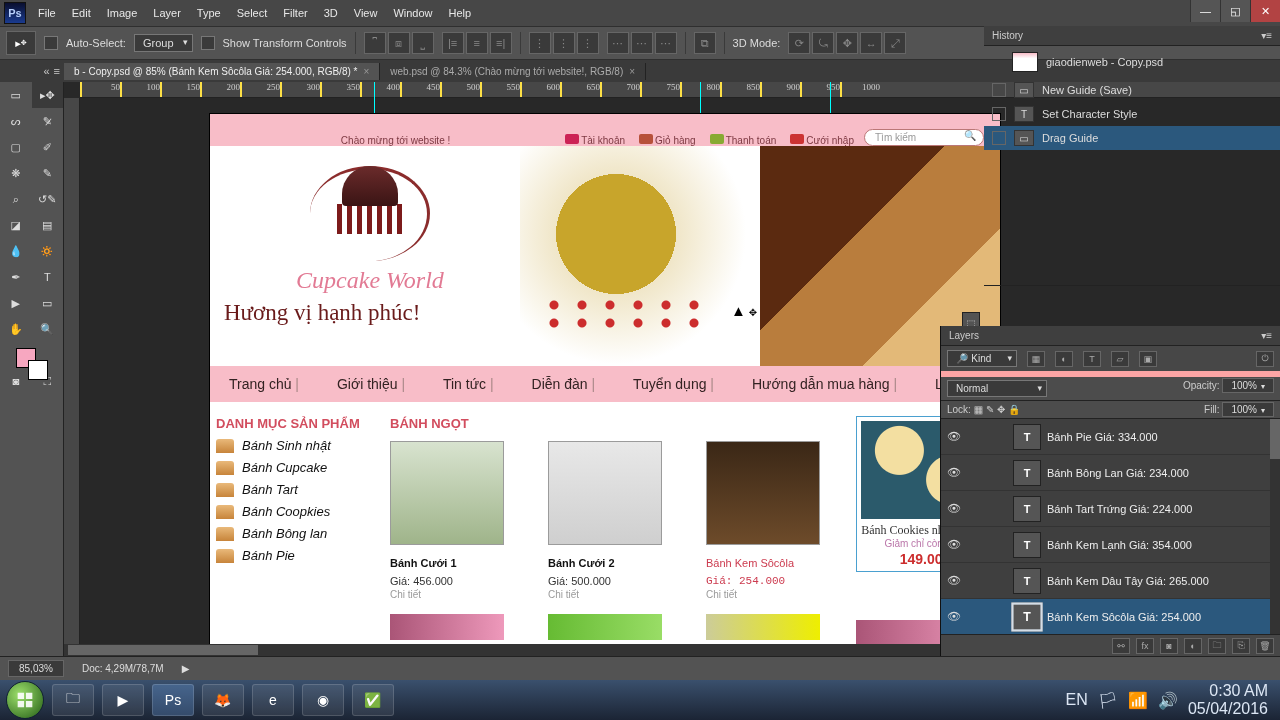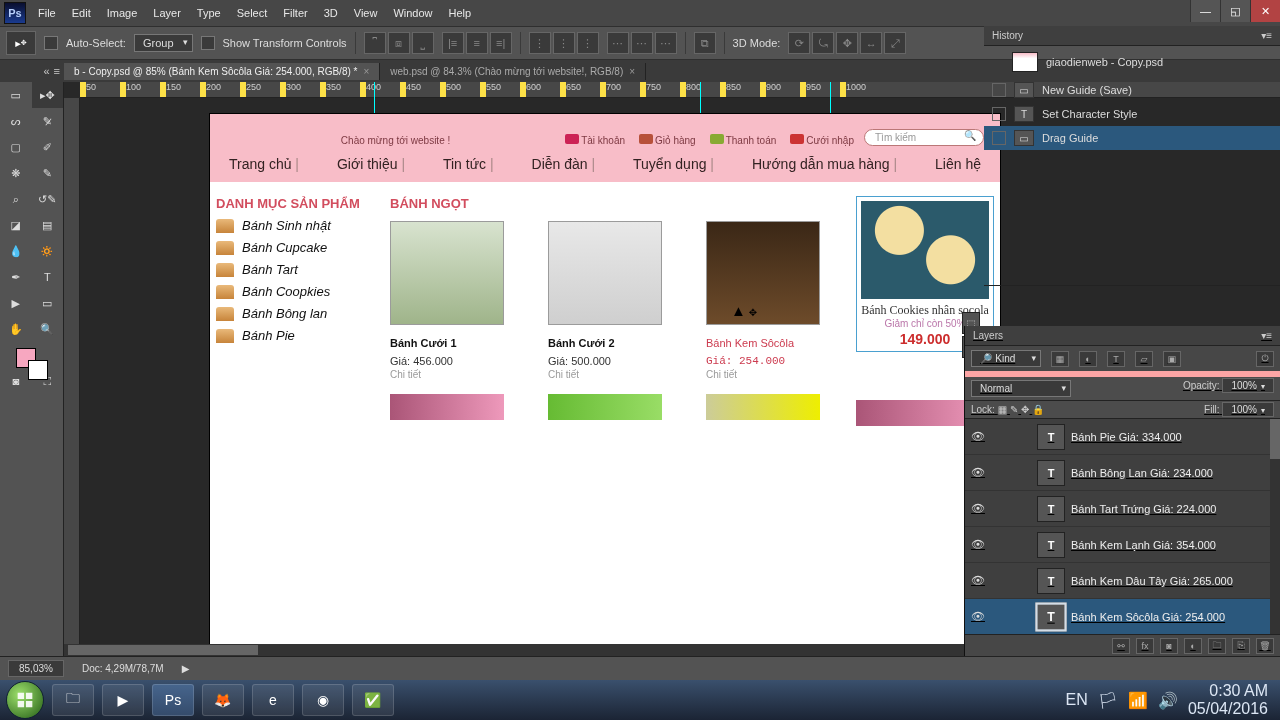--- a/index.html
+++ b/index.html
@@ -36,21 +36,21 @@
 .main { display: flex; height: calc(100% - 26px - 34px - 22px - 24px - 40px); }
 .toolbox { width: 64px; background: #535353; border-right: 1px solid #222; display: grid; grid-template-columns: 1fr 1fr; grid-auto-rows: 26px; }
 .toolbox .t { display: flex; align-items: center; justify-content: center; color: #ddd; border: 1px solid transparent; }
 .toolbox .t.sel { background: #3a3a3a; }
 .color-swatches { grid-column: 1 / 3; height: 42px; display: flex; align-items: center; justify-content: center; position: relative; }
 .fg { width: 20px; height: 20px; background: #f7a7c0; border: 1px solid #000; position: absolute; left: 16px; top: 6px; }
 .bgc { width: 20px; height: 20px; background: #fff; border: 1px solid #000; position: absolute; left: 28px; top: 18px; }
 
 .canvas-wrap { flex: 1; background: #282828; position: relative; overflow: hidden; }
 .ruler-h { position: absolute; left: 16px; right: 0; top: 0; height: 16px; background: #474747; color: #cfcfcf; font-size: 9px; display: flex; border-bottom: 1px solid #222; }
-.ruler-h span { width: 40px; text-align: left; border-left: 6px solid #fde047; }
+.ruler-h span { width: 40px; text-align: right; border-left: 2px solid #fde047; font-family: Liberation Serif, serif; }
 .ruler-v { position: absolute; left: 0; top: 16px; bottom: 0; width: 16px; background: #474747; border-right: 1px solid #222; }
 .canvas { position: absolute; left: 146px; top: 32px; width: 790px; height: 548px; background: #fff; box-shadow: 0 0 0 1px #000; }
 
 
 .topbar { background: #f8bdc8; height: 32px; display: flex; align-items: flex-end; font-size: 10px; color: #7d3942; padding: 0 16px; }
 .topbar-left { flex: 1; text-align: center; }
 .topbar-links { display: flex; gap: 14px; align-items: center; margin-right: 10px; }
 .tb-ico { width: 14px; height: 10px; background: #c25; display: inline-block; border-radius: 2px; margin-right: 2px; }
 .search-pill { background: #fff; border: 1px solid #b77; border-radius: 14px; padding: 2px 24px 2px 10px; color: #999; position: relative; width: 120px; }
 .search-pill::after { content: "🔍"; position: absolute; right: 6px; top: 0; color: #999; }
@@ -144,21 +144,21 @@
 
 .taskbar { height: 40px; background: linear-gradient(#3a506d, #1b2434); display: flex; align-items: center; padding: 0 6px; gap: 8px; }
 .start { width: 38px; height: 38px; border-radius: 50%; background: radial-gradient(circle at 35% 35%, #9de06c, #235c15); border: 1px solid #123; display:flex;align-items:center;justify-content:center;}
 .tb-item { width: 42px; height: 32px; background: rgba(255,255,255,0.08); border: 1px solid rgba(255,255,255,0.15); border-radius: 3px; display: flex; align-items: center; justify-content: center; color: #fff; font-size: 14px; }
 .tb-item.active { background: rgba(120,180,255,0.25); }
 .tray { margin-left: auto; display: flex; align-items: center; gap: 10px; color: #dce6f4; font-size: 16px; padding-right: 6px; }
 .tray-col { text-align: right; line-height: 1.1; }
 
 
 .panels-abs { position: absolute; right: 0; top: 26px; bottom: 64px; width: 296px; display: flex; flex-direction: column; }
-.layers-abs { position: absolute; right: 0; top: 326px; width: 316px; bottom: 64px; background: #444; border-left: 1px solid #111; display: flex; flex-direction: column; text-decoration: underline; }
+.layers-abs { position: absolute; right: 0; top: 326px; width: 340px; bottom: 64px; background: #444; border-left: 1px solid #111; display: flex; flex-direction: column; }
 .horiz-scroll { position:absolute; bottom:0; left:0; right:0; height:12px; background:#333; }
 .horiz-scroll .th2 { position:absolute; left:4px; top:1px; height:10px; width:190px; background:#666; }
 </style>
 </head>
 <body>
 
 <div class="menubar">
   <div class="ps-logo">Ps</div>
   <div class="menu-item">File</div>
   <div class="menu-item">Edit</div>
@@ -301,20 +301,35 @@
         <div class="topbar-left">Chào mừng tới website !</div>
         <div class="topbar-links">
           <span><i class="tb-ico"></i><span>Tài khoản</span></span>
           <span><i class="tb-ico" style="background:#b7513a"></i><span>Giỏ hàng</span></span>
           <span><i class="tb-ico" style="background:#8a3"></i><span>Thanh toán</span></span>
           <span><i class="tb-ico" style="background:#c33"></i><span>Cưới nhập</span></span>
         </div>
         <div class="search-pill">Tìm kiếm</div>
       </div>
 
+      <div class="hero">
+        <div class="hero-left">
+          <div class="logo-circle">
+            <div class="arc"></div>
+            <div class="logo-cupcake"></div>
+            <div class="logo-stripes"></div>
+          </div>
+          <div class="brand">Cupcake World</div>
+          <div class="tagline">Hương vị hạnh phúc!</div>
+        </div>
+        <div class="hero-img">
+          <div class="hi a"></div>
+          <div class="hi b"></div>
+        </div>
+      </div>
 
       <div class="nav">
         <span>Trang chủ</span>
         <span>Giới thiệu</span>
         <span>Tin tức</span>
         <span>Diễn đàn</span>
         <span>Tuyển dụng</span>
         <span>Hướng dẫn mua hàng</span>
         <span>Liên hệ</span>
       </div>

